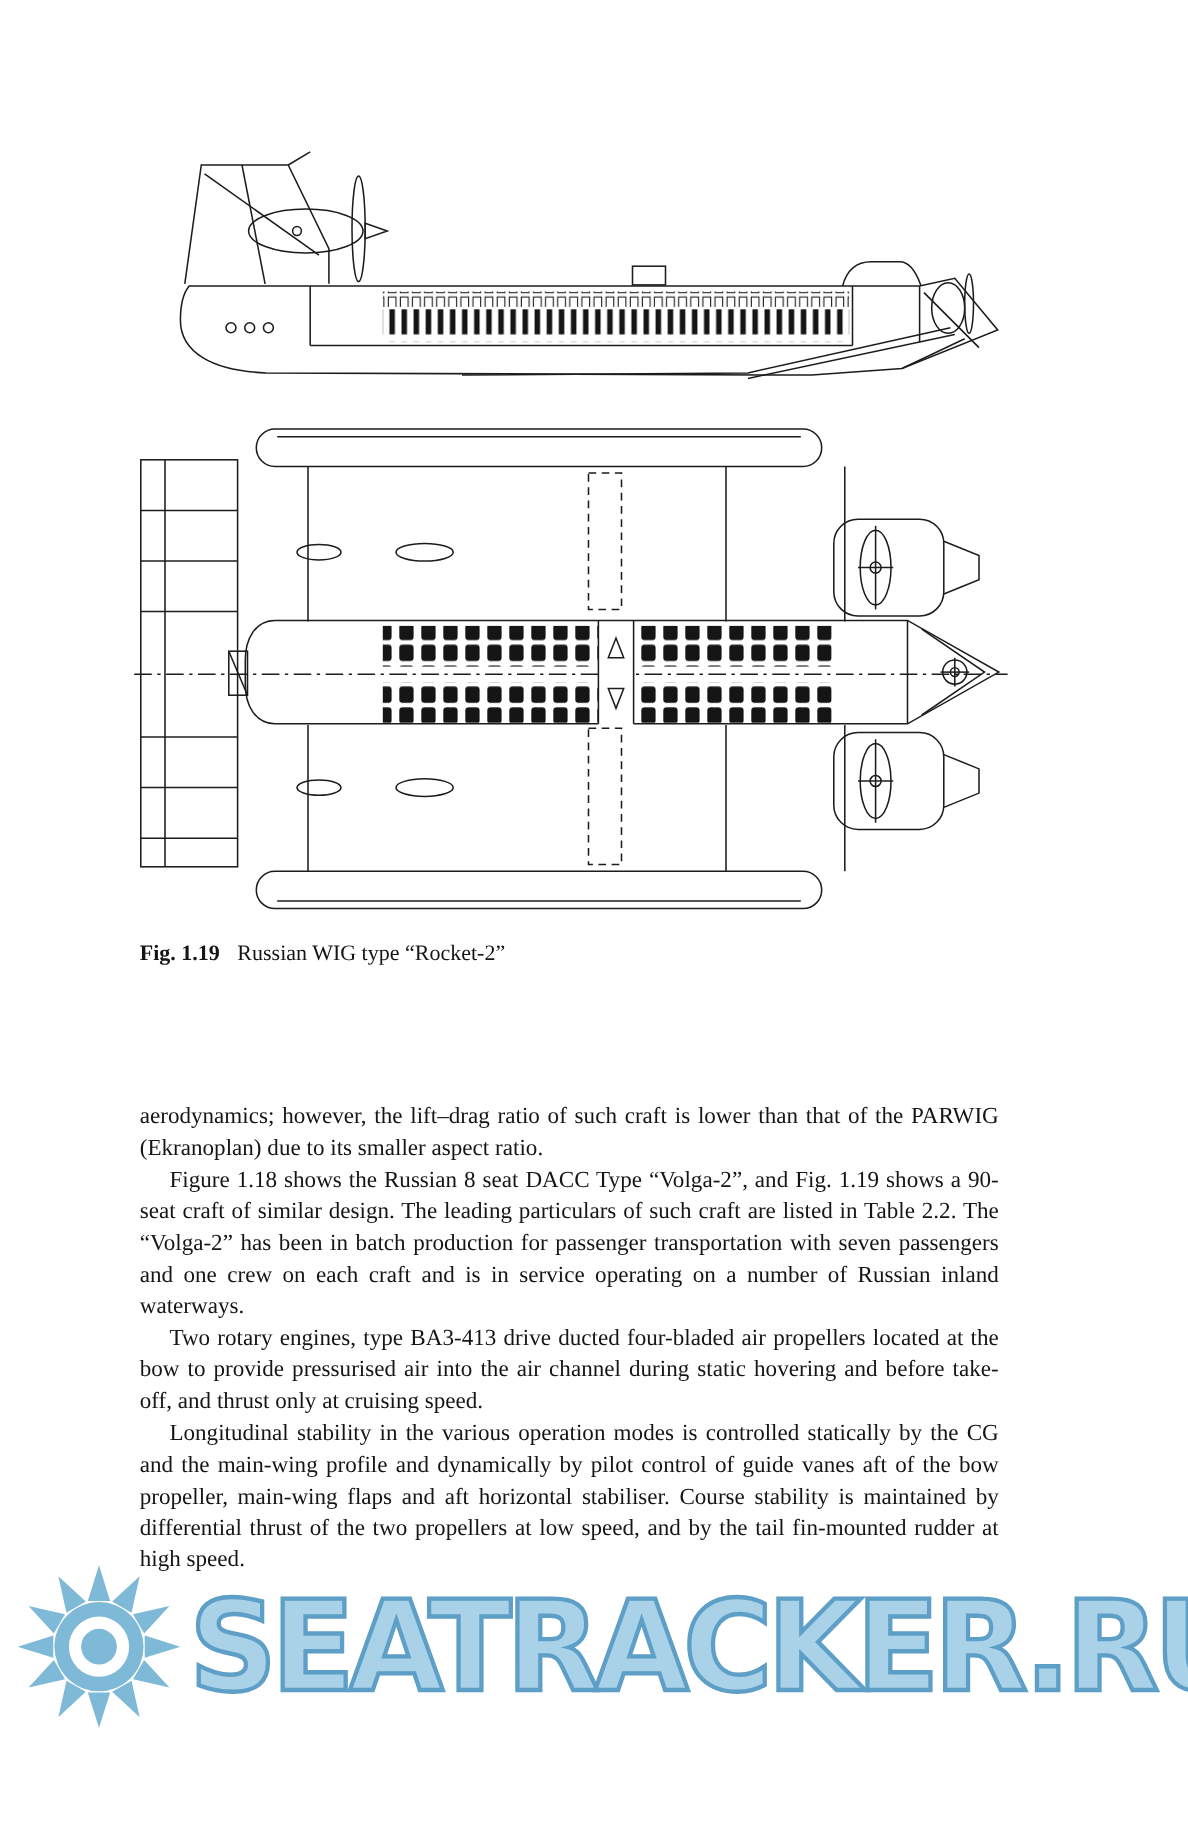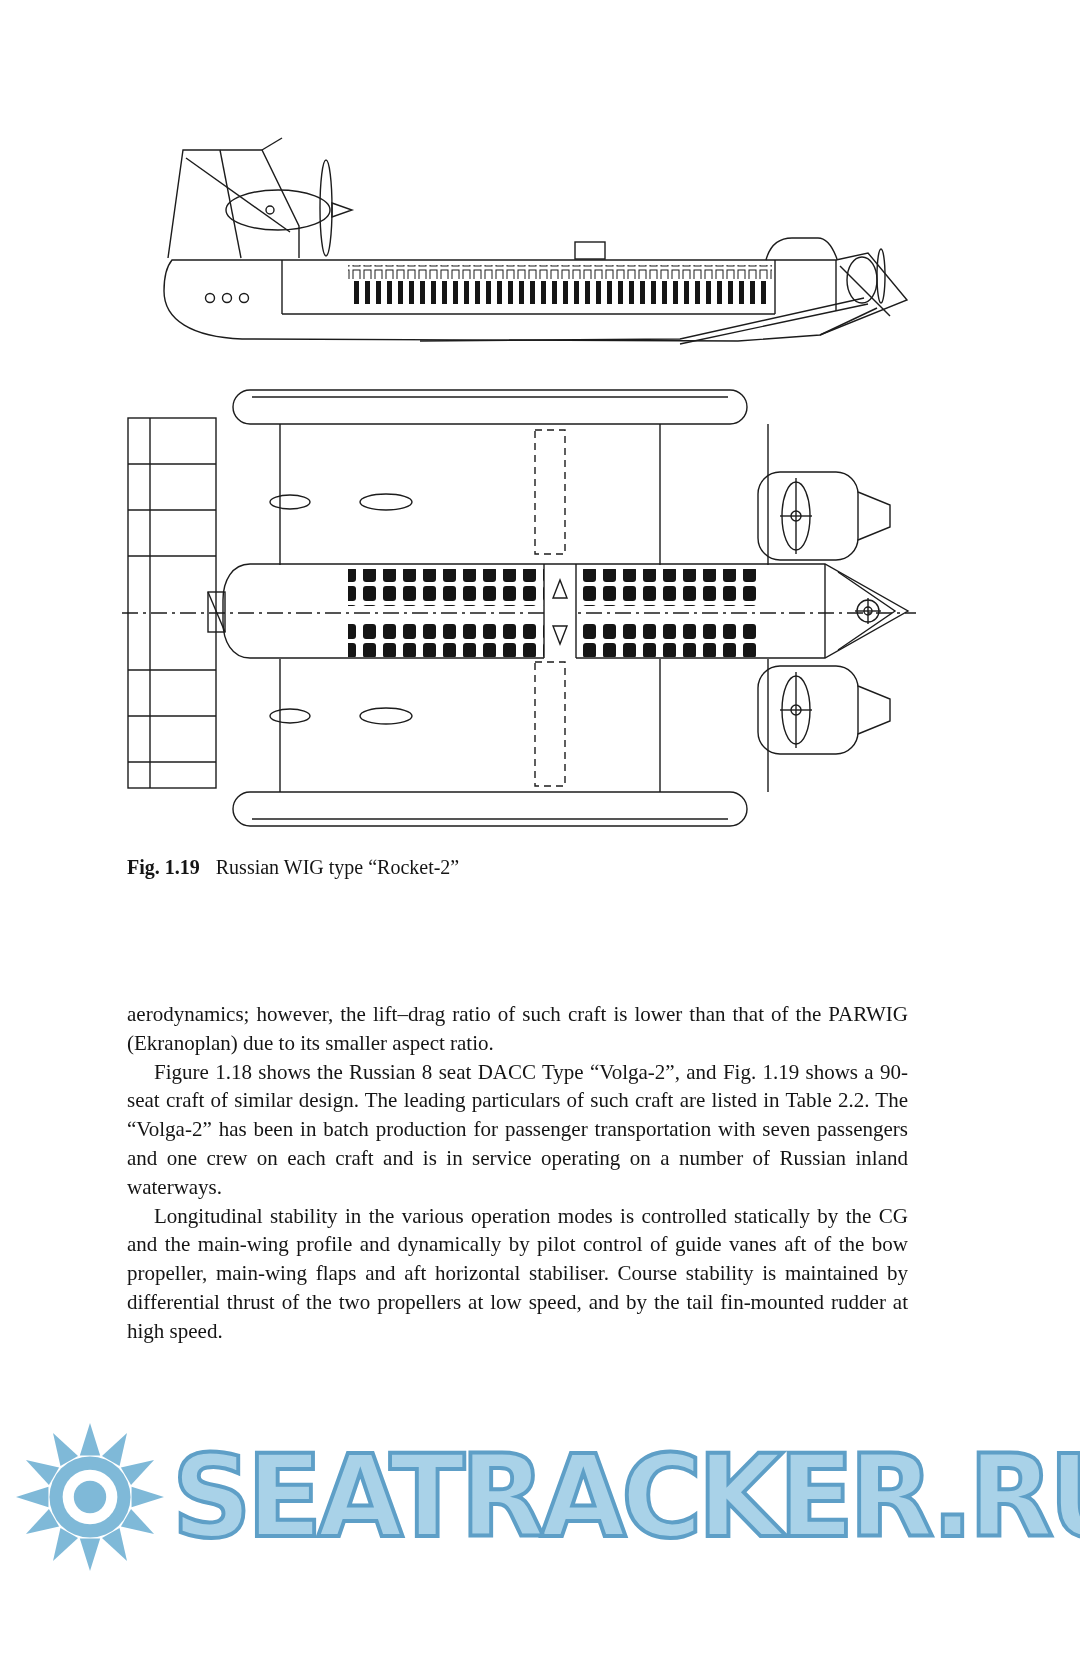--- a/index.html
+++ b/index.html
@@ -182,20 +182,21 @@
     </svg>
   </div>
 
   <div class="fig-caption">
     <span class="fig-label">Fig. 1.19</span><span>Russian WIG type “Rocket-2”</span>
   </div>
 
   <div class="body-text">
     <p>aerodynamics; however, the lift–drag ratio of such craft is lower than that of the PARWIG (Ekranoplan) due to its smaller aspect ratio.</p>
     <p class="indent">Figure 1.18 shows the Russian 8 seat DACC Type “Volga-2”, and Fig. 1.19 shows a 90-seat craft of similar design. The leading particulars of such craft are listed in Table 2.2. The “Volga-2” has been in batch production for passenger transportation with seven passengers and one crew on each craft and is in service operating on a number of Russian inland waterways.</p>
+    <p class="indent">Two rotary engines, type BA3-413 drive ducted four-bladed air propellers located at the bow to provide pressurised air into the air channel during static hovering and before take-off, and thrust only at cruising speed.</p>
     <p class="indent">Longitudinal stability in the various operation modes is controlled statically by the CG and the main-wing profile and dynamically by pilot control of guide vanes aft of the bow propeller, main-wing flaps and aft horizontal stabiliser. Course stability is maintained by differential thrust of the two propellers at low speed, and by the tail fin-mounted rudder at high speed.</p>
   </div>
 
   <div class="watermark">
     <svg class="wm-sun" width="152" height="152" viewBox="0 0 150 150">
       <defs>
         <polygon id="ray" points="75,2 65,34 85,34"></polygon>
       </defs>
       <g fill="#7fb9d8">
         <use href="#ray"></use>

